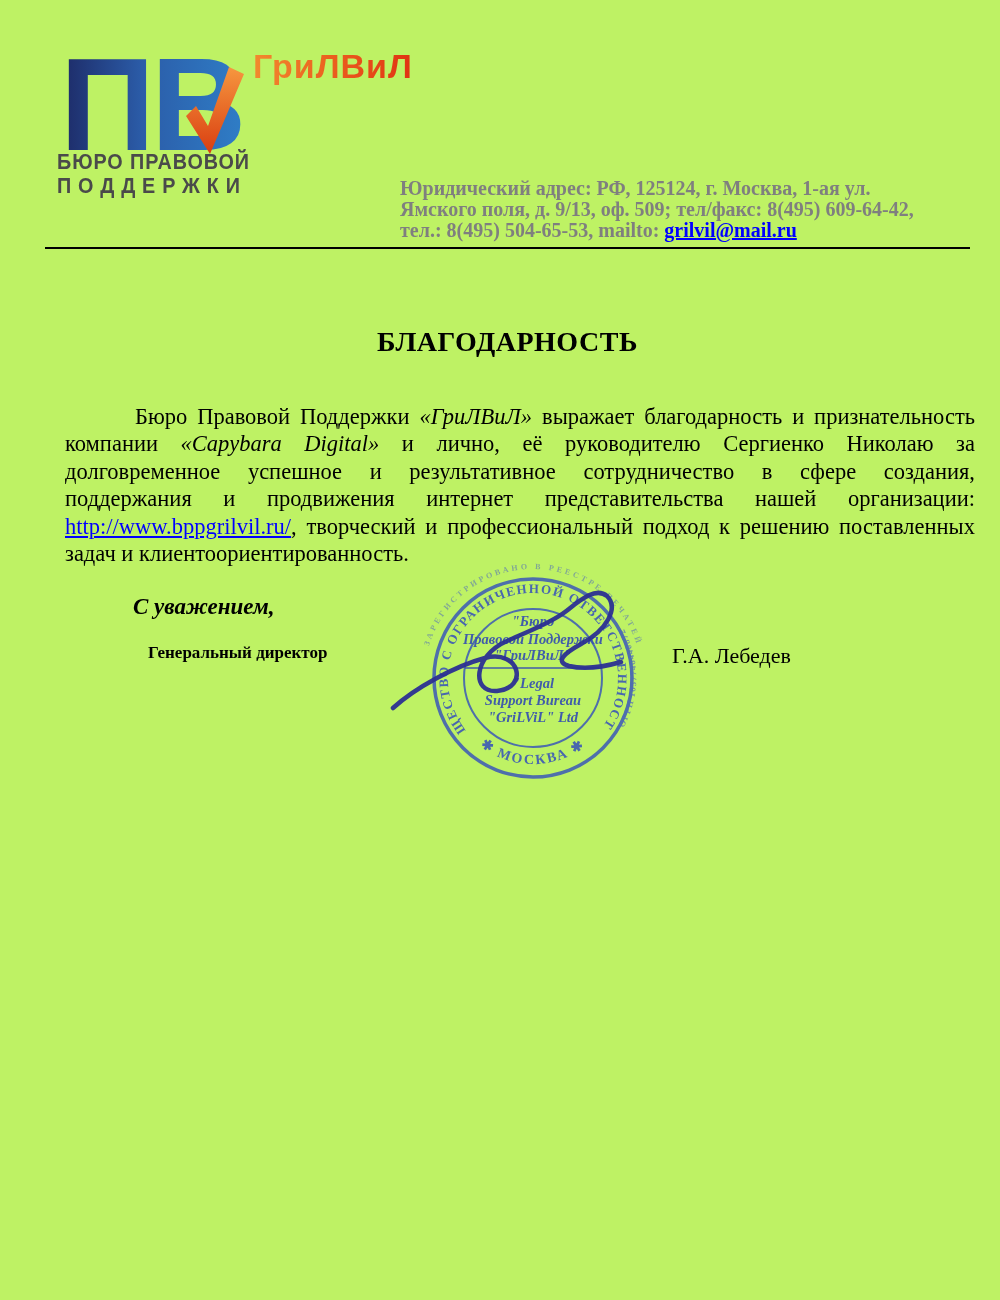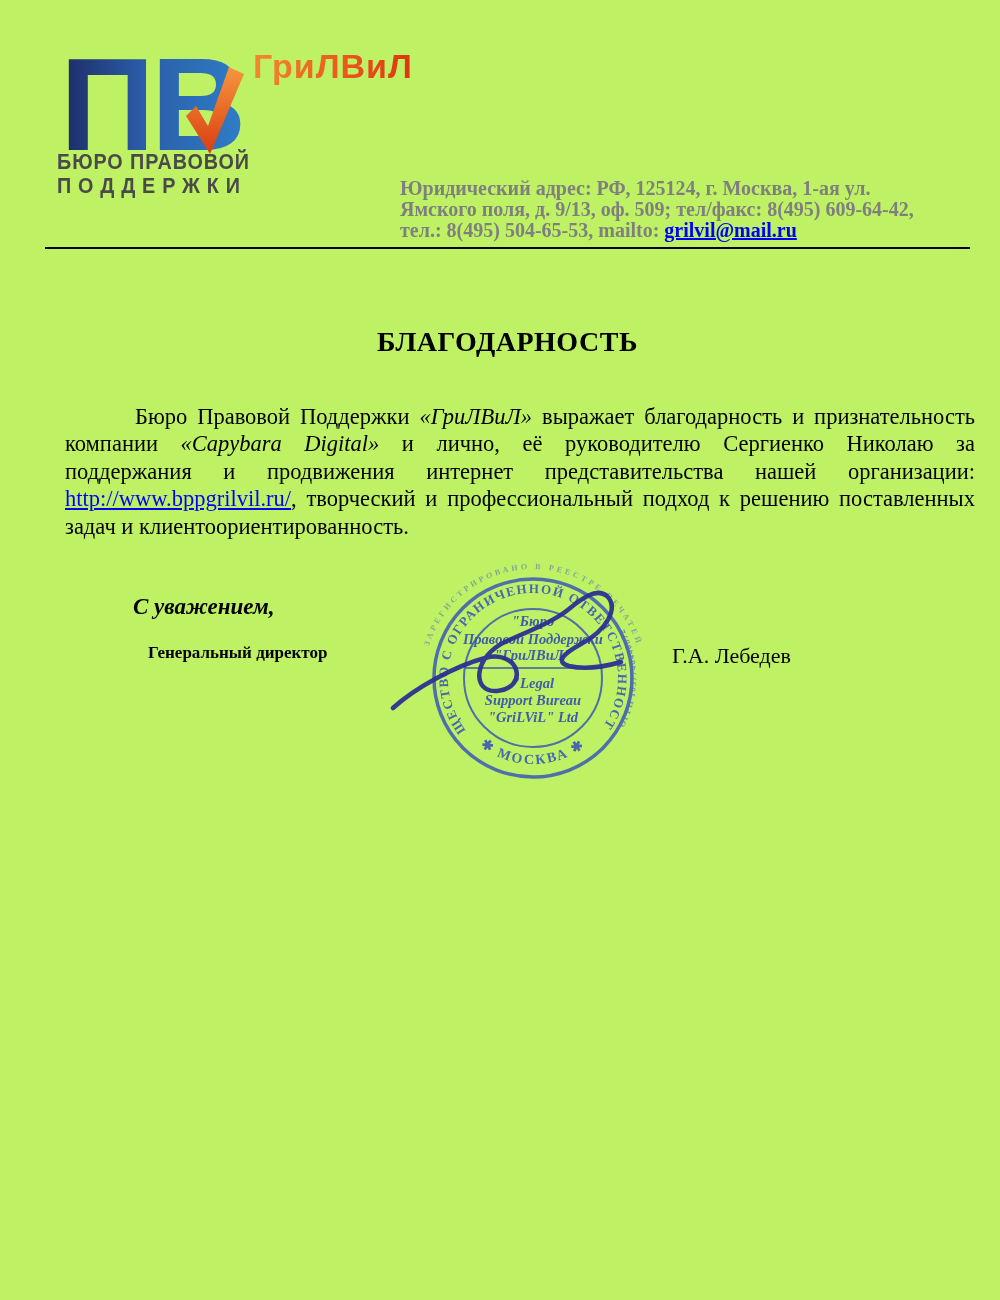--- a/index.html
+++ b/index.html
@@ -77,20 +77,21 @@
 
   <div class="address"><span>Юридический адрес: РФ, 125124, г. Москва, 1-ая ул. Ямского поля, д. 9/13, оф. 509; тел/факс: 8(495) 609-64-42, тел.: 8(495) 504-65-53, mailto: </span><a href="#" class="email">grilvil@mail.ru</a></div>
 
   <div class="rule"></div>
 
   <div class="doc-title">БЛАГОДАРНОСТЬ</div>
 
   <div class="body-text">
     <div class="bline first"><span>Бюро Правовой Поддержки </span><span class="it">«ГриЛВиЛ»</span><span> выражает благодарность и признательность</span></div>
     <div class="bline"><span>компании </span><span class="it">«Capybara Digital»</span><span> и лично, её руководителю Сергиенко Николаю за</span></div>
+    <div class="bline"><span>долговременное успешное и результативное сотрудничество в сфере создания,</span></div>
     <div class="bline"><span>поддержания и продвижения интернет представительства нашей организации:</span></div>
     <div class="bline"><a href="#" class="weblink">http://www.bppgrilvil.ru/</a><span>, творческий и профессиональный подход к решению поставленных</span></div>
     <div class="bline last"><span>задач и клиентоориентированность.</span></div>
   </div>
 
   <div class="regards">С уважением,</div>
   <div class="role">Генеральный директор</div>
   <div class="signer">Г.А. Лебедев</div>
 
   <svg class="stamp-svg" viewBox="0 0 296 280">

